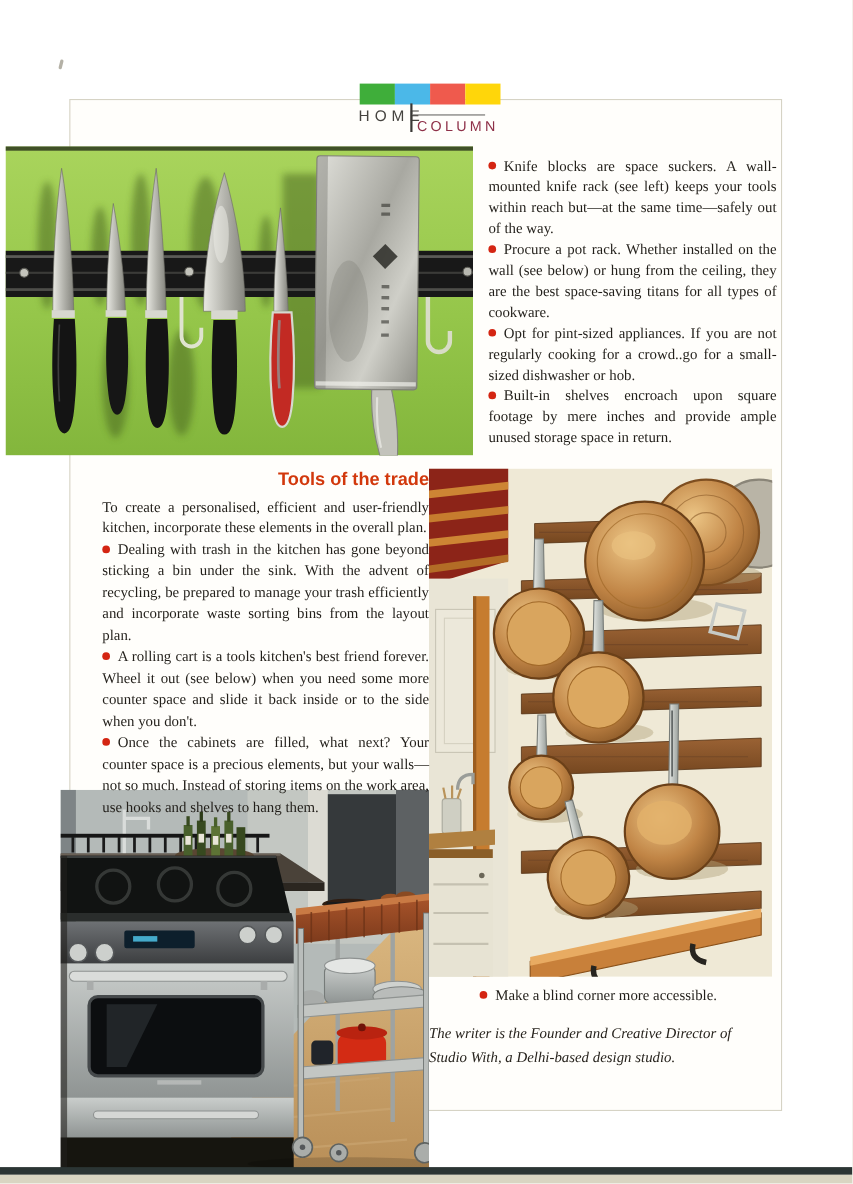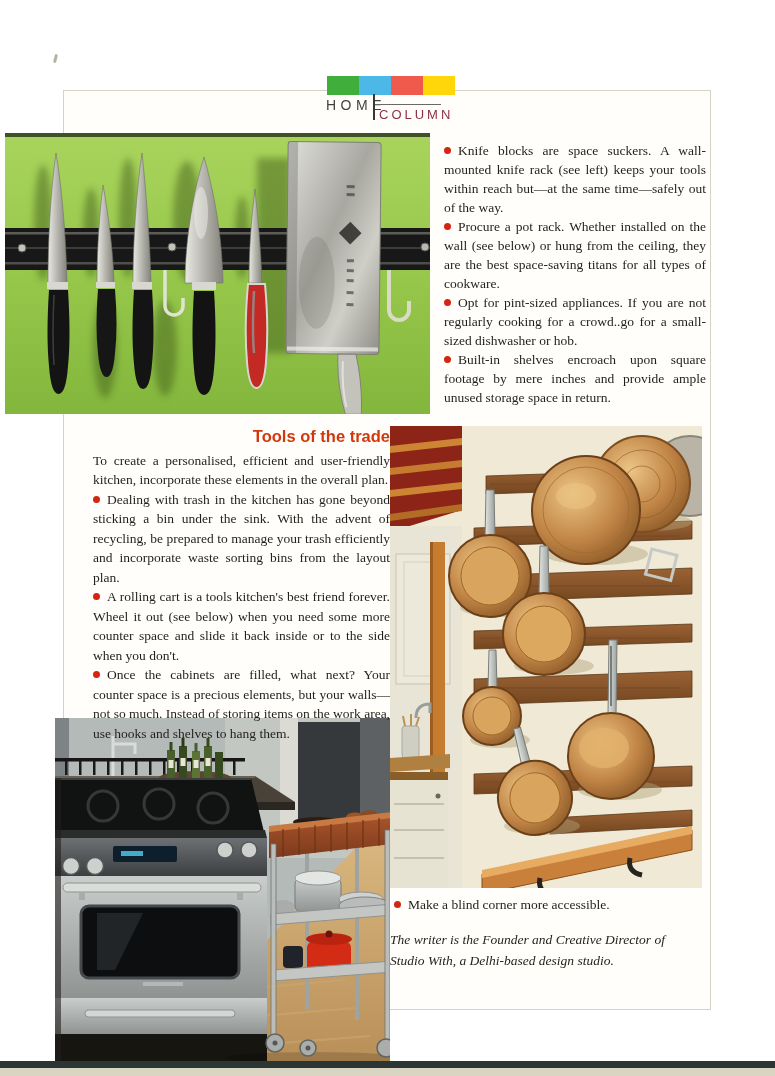--- a/index.html
+++ b/index.html
@@ -26,21 +26,21 @@
   #pot-photo{left:390px;top:426px;}
   #cart-photo{left:55px;top:718px;}
   
   .textcol p{margin:0;text-align:justify;}
   .rcol{position:absolute;left:444px;top:141px;width:262px;font-size:13.5px;line-height:19px;}
   .lcol{position:absolute;left:93px;top:427px;width:297px;font-size:13.5px;line-height:19.5px;}
   .lcol h2{margin:0 0 4px 0;font-family:"Liberation Sans",sans-serif;font-size:16.5px;
         font-weight:bold;color:#d2380c;text-align:right;}
   .bu{display:inline-block;width:7px;height:7px;border-radius:50%;background:#d42512;
         margin-right:7px;transform:translateY(-1px);}
-  .caption{position:absolute;left:394px;top:897px;width:300px;font-size:13.5px;}
+  .caption{position:absolute;left:394px;top:897px;width:300px;font-size:13.5px;text-align:center;}
   .credit{position:absolute;left:390px;top:929px;width:312px;font-size:13.5px;font-style:italic;
         line-height:21px;color:#27231d;}
   
   .scan-strip{position:absolute;left:0;top:1061px;width:775px;height:7px;background:#2b3534;}
   .scan-below{position:absolute;left:0;top:1068px;width:775px;height:8px;background:#d9d5c2;}
 </style>
 </head>
 <body>
 
 <div class="canvas">

